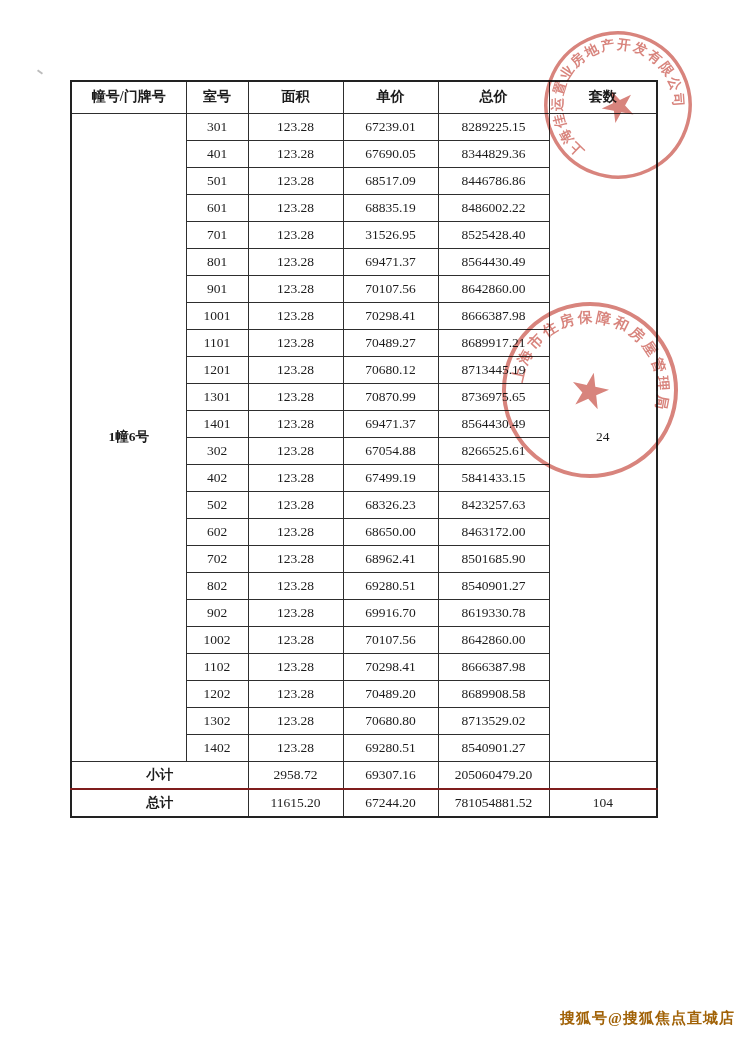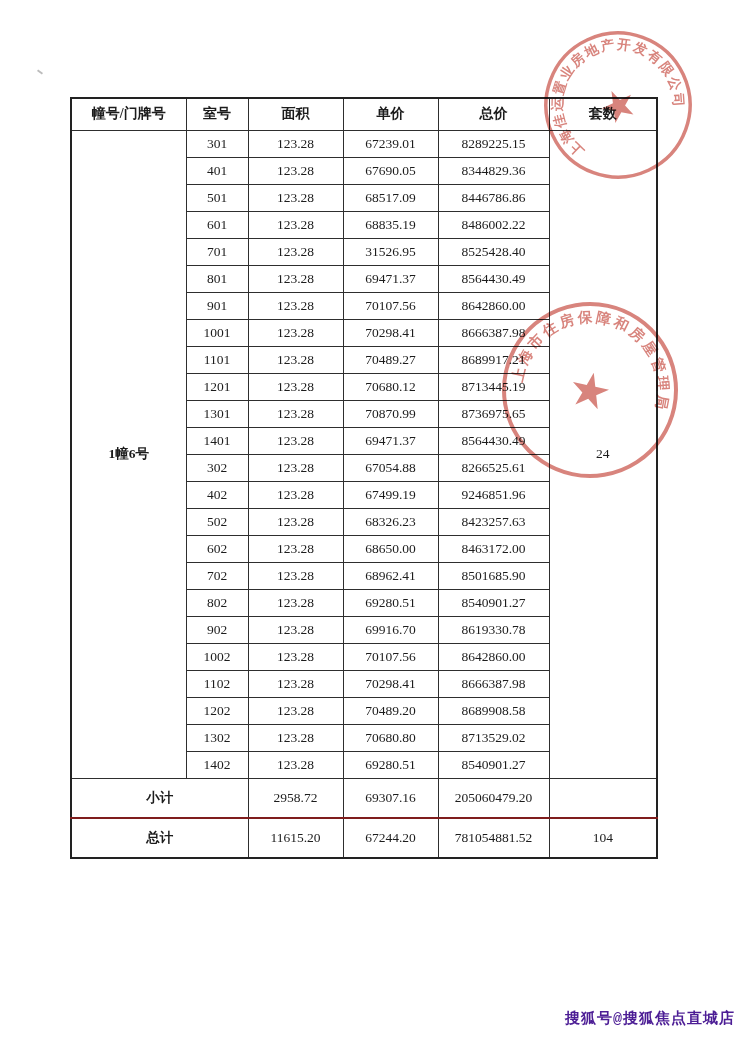--- a/index.html
+++ b/index.html
@@ -10,57 +10,57 @@
     font-family:"Liberation Serif","DejaVu Serif",serif;
     color:#1c1c1c;
     overflow:hidden;
   }
   .scan-mark {
     position:absolute; left:37px; top:71px;
     width:6px; height:2px; background:#8f8f8f;
     transform:rotate(35deg); opacity:.6;
   }
   .price-table {
-    position:absolute; left:70px; top:97px;
+    position:absolute; left:70px; top:80px;
     width:586px;
     border-collapse:collapse;
     table-layout:fixed;
     border:2px solid #222;
     font-family:Liberation Serif, serif;
   }
   .price-table th, .price-table td {
     border:1px solid #2e2e2e;
     text-align:center;
     vertical-align:middle;
     font-size:13.5px;
     height:27px;
     padding:0 2px;
     overflow:hidden;
     white-space:nowrap;
   }
   .price-table thead th { height:32px; font-weight:bold; font-size:14px; }
   .building-cell { font-weight:bold; font-size:14px; }
   .unit-count-cell { font-size:14px; }
-  .summary-row td { height:40px;margin-left:44px; }
+  .summary-row td { height:28px;margin-left:44px; }
   .summary-label { font-weight:bold; font-size:14px; }
   .total-row td { border-top:2px solid #7f1d1d; }
   .stamp {
     position:absolute;
     mix-blend-mode:multiply;
     opacity:.72;
     pointer-events:none;
   }
   .watermark {
     position:absolute;
     right:5px; top:1009px;
-    font-family:Liberation Mono, monospace;
+    font-family:Liberation Serif, serif;
     font-weight:bold;
     font-size:15px;
     letter-spacing:1px;
-    color:#4c1d95;
+    color:#a16207;
   }
 </style>
 </head>
 <body>
 
 <div class="scan-mark"></div>
 
 <table class="price-table">
   <colgroup>
     <col style="width:115px">
@@ -158,21 +158,21 @@
       <tr>
         <td>302</td>
         <td>123.28</td>
         <td>67054.88</td>
         <td>8266525.61</td>
       </tr>
       <tr>
         <td>402</td>
         <td>123.28</td>
         <td>67499.19</td>
-        <td>9246851.96</td>
+        <td>5841433.15</td>
       </tr>
       <tr>
         <td>502</td>
         <td>123.28</td>
         <td>68326.23</td>
         <td>8423257.63</td>
       </tr>
       <tr>
         <td>602</td>
         <td>123.28</td>

